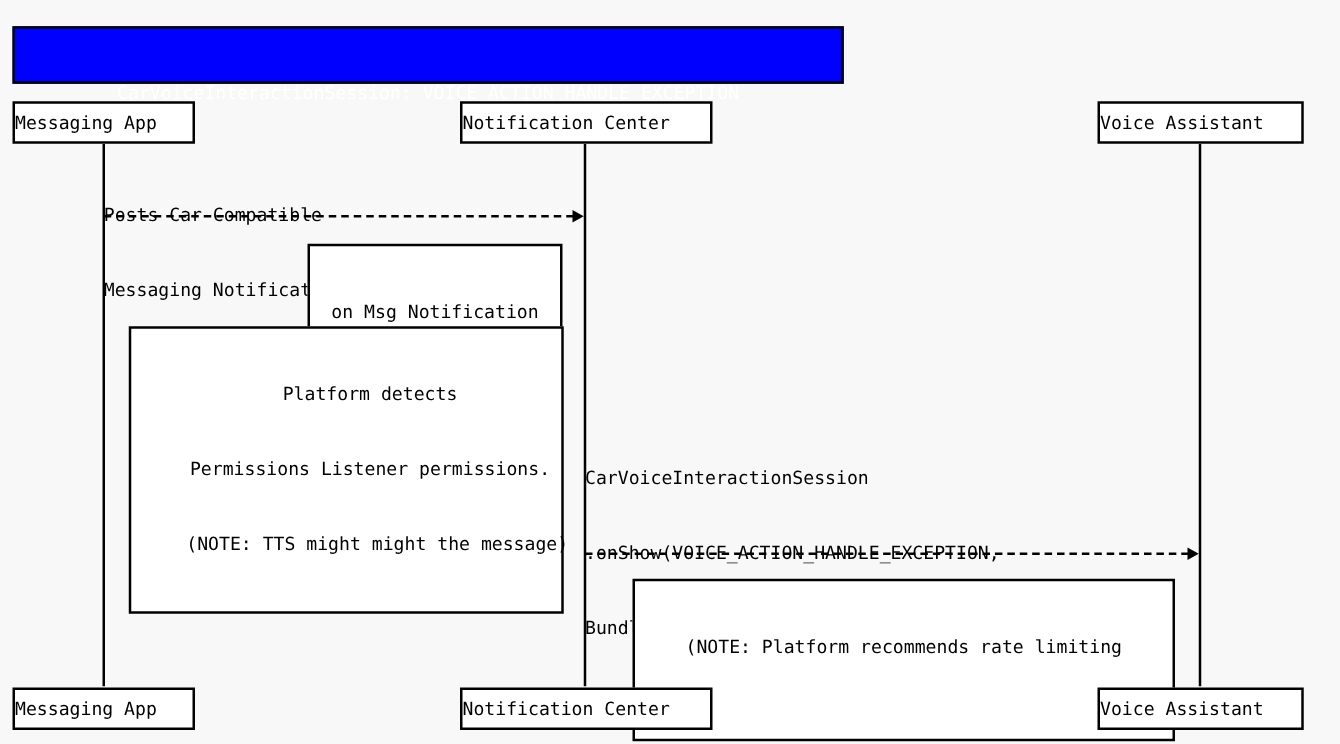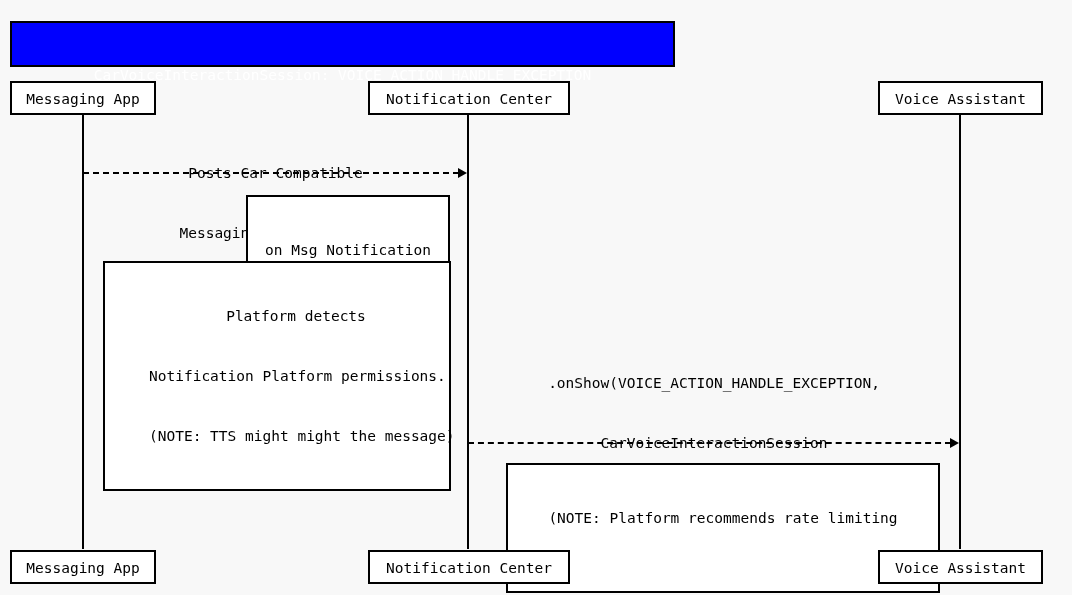--- a/index.html
+++ b/index.html
@@ -43,38 +43,36 @@
   .title-banner .tline { display: block; }
 
   
   .participant {
     position: absolute;
     border: 2px solid #000000;
     background: #ffffff;
     box-sizing: border-box;
     font-size: 14.5px;
     line-height: 32px;
-    text-align: center;
     height: 34px;
     white-space: pre;
   }
 
   
   .lifeline {
     position: absolute;
     width: 2px;
     background: #000000;
   }
 
   
   .msg-label {
     position: absolute;
     font-size: 14.5px;
     line-height: 20px;
-    text-align: center;
     white-space: pre;
     color: #000000;
   }
   .msg-label .mline { display: block; }
 
   
   .arrow-line {
     position: absolute;
     height: 0;
     border-top: 2px dashed #000000;
@@ -127,27 +125,27 @@
 
   <div class="arrow-line" style="left:83px; top:161px; width:376px;"></div>
   <div class="arrow-head" style="left:458px; top:157px;"></div>
 
   <div class="note" style="left:246px; top:184px; width:204px;">
     <span class="nline">on Msg Notification</span>
   </div>
 
   <div class="note" style="left:103px; top:250px; width:348px;padding-left:44px;">
     <span class="nline">Platform detects</span>
-    <span class="nline">Notification Platform permissions.</span>
+    <span class="nline">Permissions Listener permissions.</span>
     <span class="nline">(NOTE: TTS might might the message)</span>
   </div>
 
   <div class="msg-label" style="left:468px; top:322px; width:492px;">
+    <span class="mline">CarVoiceInteractionSession</span>
     <span class="mline">.onShow(VOICE_ACTION_HANDLE_EXCEPTION,</span>
-    <span class="mline">CarVoiceInteractionSession</span>
     <span class="mline">Bundle payload,</span>
     <span class="mline">VoiceInteractionSession.SHOW_SOURCE_NOTIFICATION)</span>
   </div>
 
   <div class="arrow-line" style="left:468px; top:431px; width:483px;"></div>
   <div class="arrow-head" style="left:950px; top:427px;"></div>
 
   <div class="note" style="left:506px; top:452px; width:434px;">
     <span class="nline">(NOTE: Platform recommends rate limiting</span>
     

